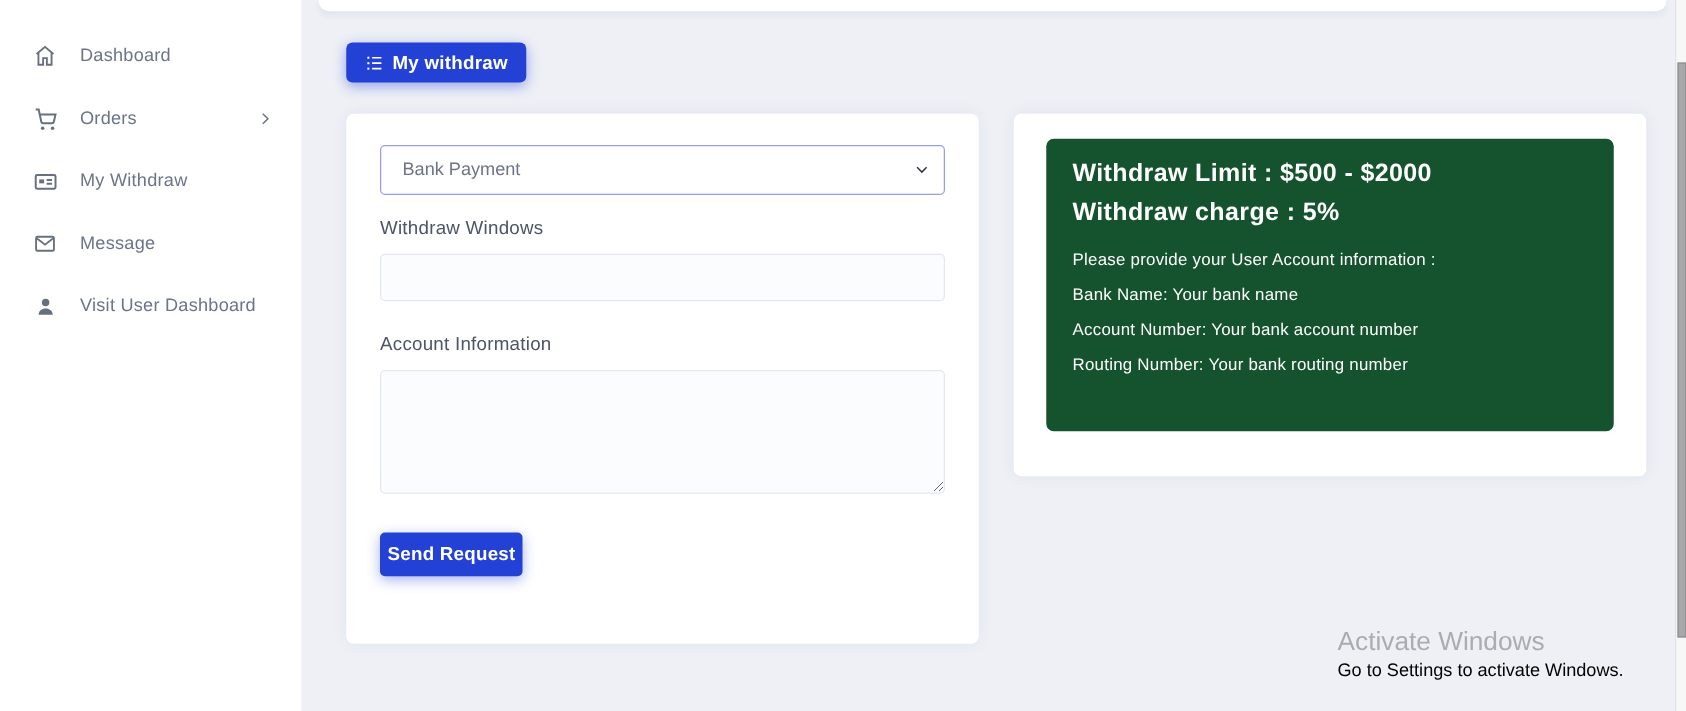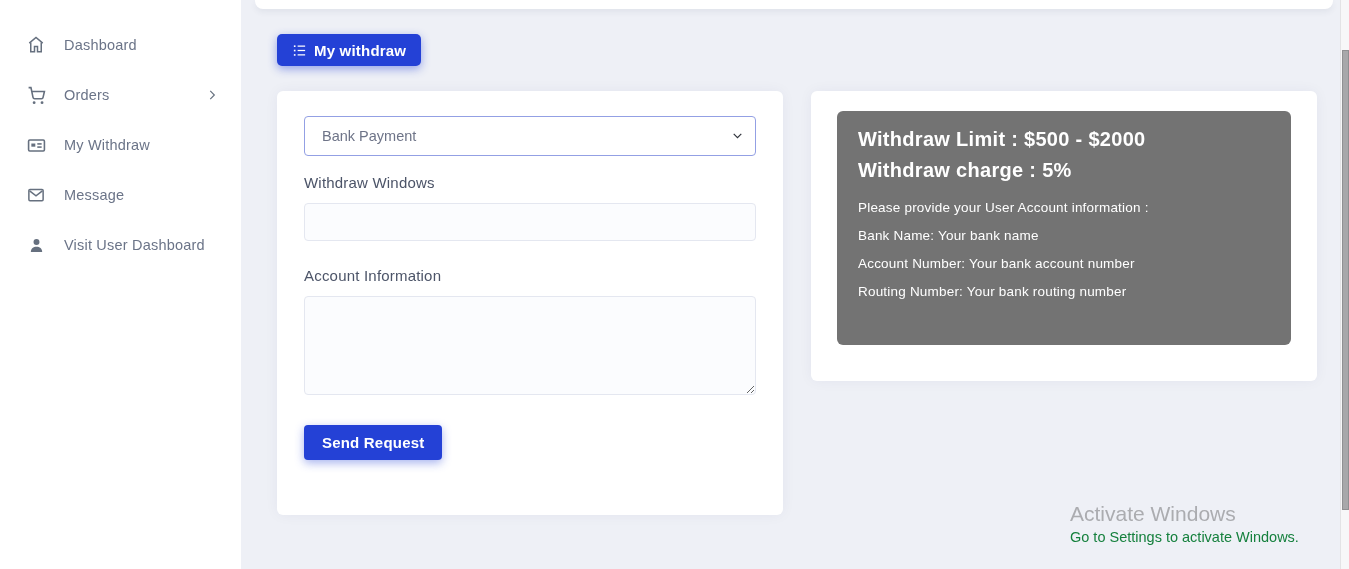--- a/index.html
+++ b/index.html
@@ -75,42 +75,42 @@
   }
   .area-input {
     width:100%; height:99px; border:1px solid #e4e7f0; background:#fbfcfe;
     border-radius:4px; padding:8px 12px;
     font-family:"Liberation Sans", sans-serif; font-size:14px; color:#555;
     outline:none; resize:both;
   }
   .btn-primary {
     margin-top:26px; background:#2441d6; color:#fff;
     font-family:"Liberation Sans", sans-serif; font-size:15px; font-weight:bold;
-    letter-spacing:.2px; padding:9px 18px; border:none; border-radius:4px;
+    letter-spacing:.2px; padding:9px 6px; border:none; border-radius:4px;
     box-shadow:0 3px 10px rgba(36,65,214,.4); cursor:pointer;
   }
 
   
   .info-card {
     position:absolute; left:811px; top:91px; width:506px; height:290px;
     background:#fff; border-radius:6px;
     box-shadow:0 0 14px rgba(35,46,100,.05);
   }
   .info-panel {
     position:absolute; left:26px; top:20px; width:454px; height:234px;
-    background:#737373; border-radius:6px; color:#fff;
+    background:#14532d; border-radius:6px; color:#fff;
     padding:13px 20px 0 21px;
   }
   .info-title { font-size:20px; font-weight:bold; line-height:31px; letter-spacing:.3px; }
   .info-panel p { font-size:13.5px; line-height:28px; letter-spacing:.2px; }
   .info-panel p:first-of-type { margin-top:8px; }
 
   
   .wm1 { position:absolute; left:1070px; top:502px; font-size:21px; color:#abacb0; }
-  .wm2 { position:absolute; left:1070px; top:529px; font-size:14.5px; color:#15803d; }
+  .wm2 { position:absolute; left:1070px; top:529px; font-size:14.5px; color:#000000; }
 
   
   .scrollbar {
     position:absolute; right:0; top:0; width:9px; height:569px;
     background:#f7f7f8; border-left:1px solid #e3e3e5;
   }
   .scroll-thumb {
     position:absolute; left:1px; top:50px; width:7px; height:460px;
     background:#a8a8aa; border:1px solid #909092;
   }

